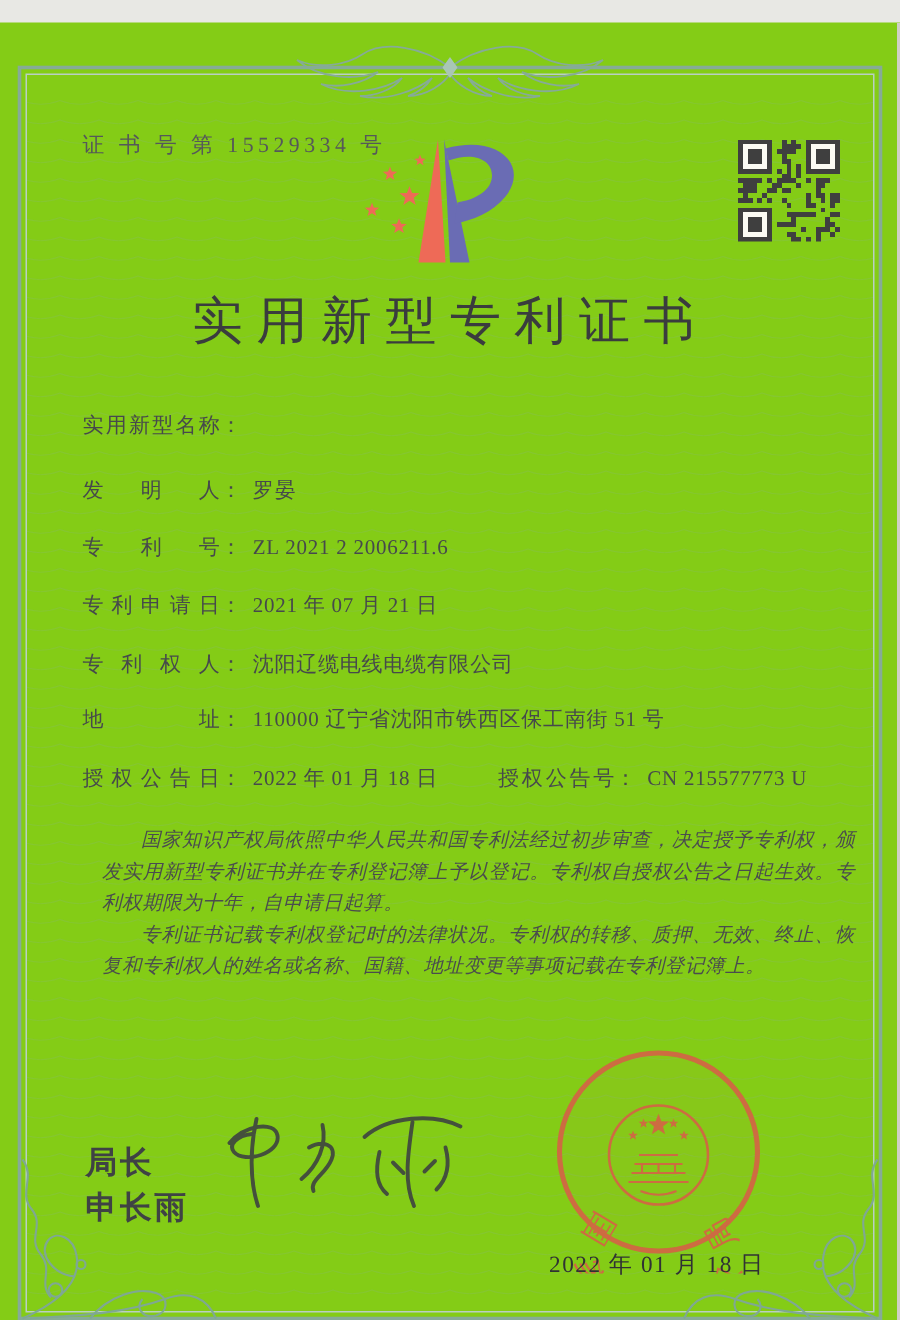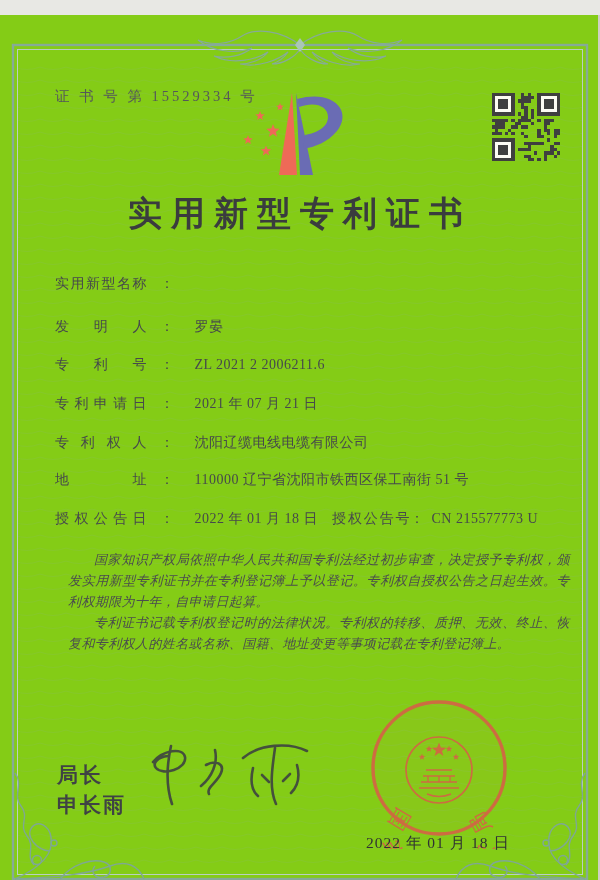--- a/index.html
+++ b/index.html
@@ -11,24 +11,24 @@
   }
   .layer{position:absolute;left:0;top:0;width:600px;height:880px;pointer-events:none;}
   .z0{z-index:0}.z1{z-index:1}
 
   .cert-no{position:absolute;left:55px;top:72px;z-index:3;
     font-size:14.5px;color:#55585a;letter-spacing:3px;}
   .logo{position:absolute;left:233px;top:70px;z-index:3;}
   .qr{position:absolute;left:492px;top:78px;z-index:3;}
 
   .title{position:absolute;left:0;top:176px;width:600px;z-index:3;
-    text-align:center;font-size:34px;color:#3a3c3e;letter-spacing:9px;font-weight:700;}
+    text-align:center;font-size:34px;color:#3a3c3e;letter-spacing:9px;font-weight:400;}
 
   .row{position:absolute;left:55px;z-index:3;font-size:14px;color:#46494c;
-    display:flex;align-items:baseline;letter-spacing:0.5px;white-space:nowrap;gap:13px;}
+    display:flex;align-items:baseline;letter-spacing:0.5px;white-space:nowrap;}
   .flabel{display:inline-block;width:92px;text-align:justify;text-align-last:justify;}
   .fvalue{margin-left:7px;}
   .row .colon{margin-left:0px;}
   .r1{top:260px}.r2{top:303px}.r3{top:341px}.r4{top:380px}
   .r5{top:419px}.r6{top:456px}.r7{top:495px}
   .pair2{position:absolute;left:277px;top:0;display:flex;align-items:baseline;}
   .pair2 .flabel{width:78px;}
 
   .paras{position:absolute;left:68px;top:534px;width:502px;z-index:3;
     font-size:13px;line-height:21px;color:#4a4c4e;font-style:italic;

